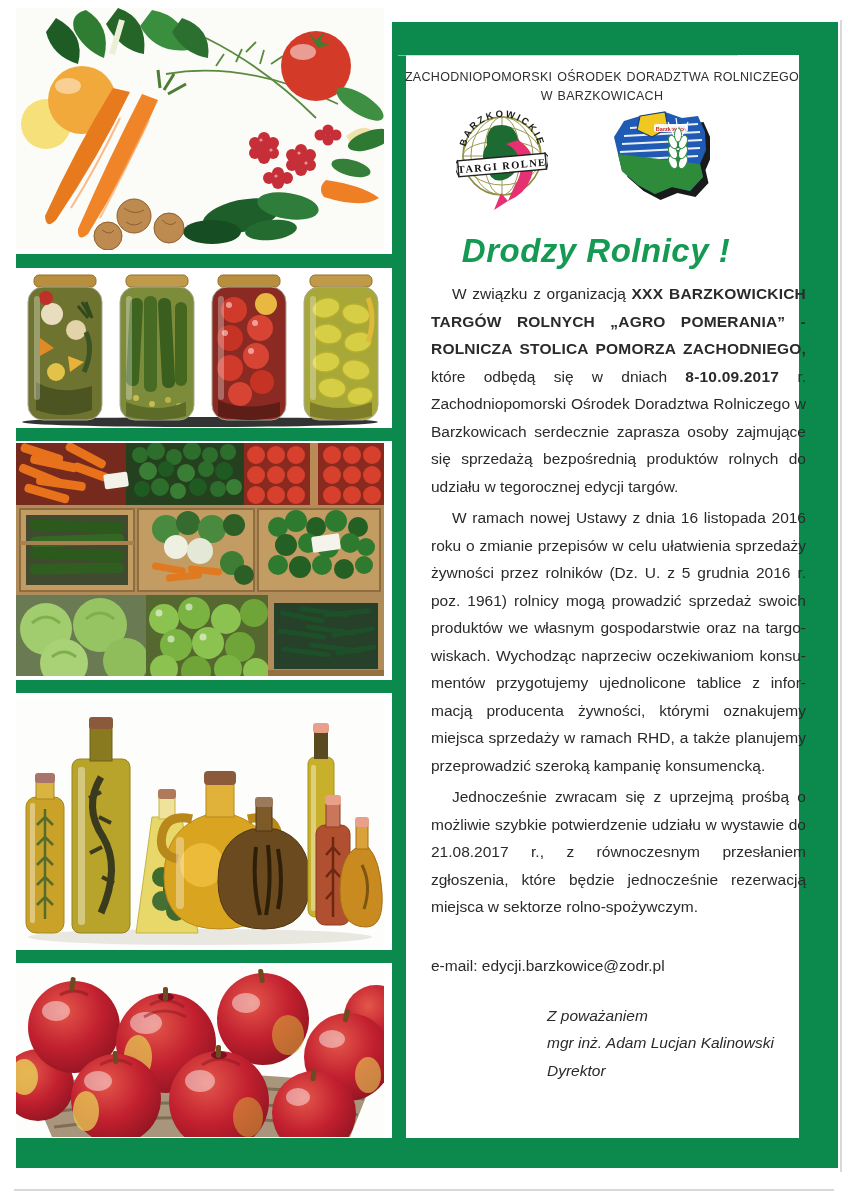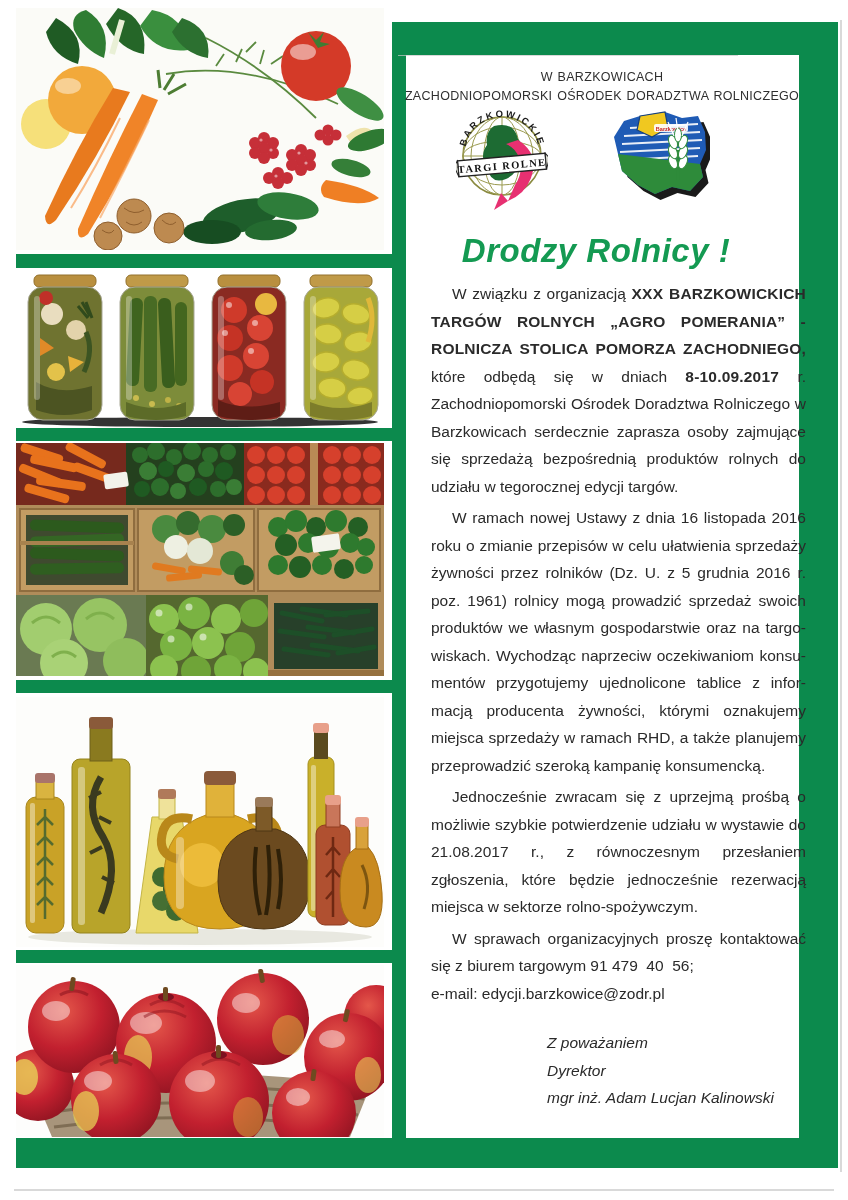--- a/index.html
+++ b/index.html
@@ -497,22 +497,22 @@
 
   <div class="greenbar" style="left:392px;top:22px;width:14px;height:1116px;"></div>
   <div class="greenbar" style="left:392px;top:22px;width:446px;height:33px;"></div>
   <div class="greenbar" style="left:799px;top:22px;width:39px;height:1146px;"></div>
   <div class="greenbar" style="left:16px;top:1138px;width:822px;height:30px;"></div>
   <div class="scanline" style="left:398px;top:55px;width:340px;height:1px;"></div>
   <div class="scanline" style="left:840px;top:20px;width:2px;height:1152px;"></div>
   <div class="scanline" style="left:14px;top:1189px;width:820px;height:2px;"></div>
 
   <div class="org">
+    <div>ZACHODNIOPOMORSKI OŚRODEK DORADZTWA ROLNICZEGO</div>
     <div>W BARZKOWICACH</div>
-    <div>ZACHODNIOPOMORSKI OŚRODEK DORADZTWA ROLNICZEGO</div>
   </div>
 
   <div class="logos">
 
     <svg class="logo1" viewBox="0 0 92 104">
       <circle cx="46" cy="50" r="39" fill="#ffffff" stroke="#8a8a3f" stroke-width="1.6"></circle>
       <g stroke="#9a9a4f" stroke-width="1" fill="none">
         <ellipse cx="46" cy="50" rx="18" ry="39"></ellipse>
         <ellipse cx="46" cy="50" rx="31" ry="39"></ellipse>
         <ellipse cx="46" cy="50" rx="39" ry="15"></ellipse>
@@ -567,21 +567,21 @@
       </g>
     </svg>
   </div>
 
   <div class="title">Drodzy Rolnicy !</div>
 
   <div class="body">
     <p><span>W związku z organizacją </span><b>XXX BARZKOWICKICH TARGÓW ROLNYCH „AGRO POMERANIA” - ROLNICZA STOLICA POMORZA ZACHODNIEGO,</b><span> które odbędą się w dniach </span><b>8-10.09.2017</b><span> r. Zachodniopomorski Ośrodek Doradztwa Rolniczego w Barzkowicach serdecznie zaprasza osoby zajmujące się sprzedażą bezpośrednią produktów rolnych do udziału w tegorocznej edycji targów.</span></p>
     <p><span>W ramach nowej Ustawy z dnia 16 listopada 2016 roku o zmianie przepisów w celu ułatwienia sprzeda­ży żywności przez rolników (Dz. U. z 5 grudnia 2016 r. poz. 1961) rolnicy mogą prowadzić sprzedaż swoich produktów we własnym gospodarstwie oraz na targo­wiskach. Wychodząc naprzeciw oczekiwaniom konsu­mentów przygotujemy ujednolicone tablice z infor­macją producenta żywności, którymi oznakujemy miejsca sprzedaży w ramach RHD, a także planujemy przeprowadzić szeroką kampanię konsumencką.</span></p>
     <p><span>Jednocześnie zwracam się z uprzejmą prośbą o możliwie szybkie potwierdzenie udziału w wysta­wie do 21.08.2017 r., z równoczesnym przesłaniem zgłoszenia, które będzie jednocześnie rezerwacją miejsca w sektorze rolno-spożywczym.</span></p>
-    <p><span>W sprawach organizacyjnych proszę kontaktować się z biurem targowym 91 479&nbsp; 40&nbsp; 56;</span><br><span>e-mail: edycji.barzkowice@zodr.pl</span></p>
+    <p><br><span>e-mail: edycji.barzkowice@zodr.pl</span></p>
     <div class="signature">
       <div>Z poważaniem</div>
+      <div>mgr inż. Adam Lucjan Kalinowski</div>
       <div>Dyrektor</div>
-      <div>mgr inż. Adam Lucjan Kalinowski</div>
     </div>
   </div>
 
 </div>
 
 </body></html>

